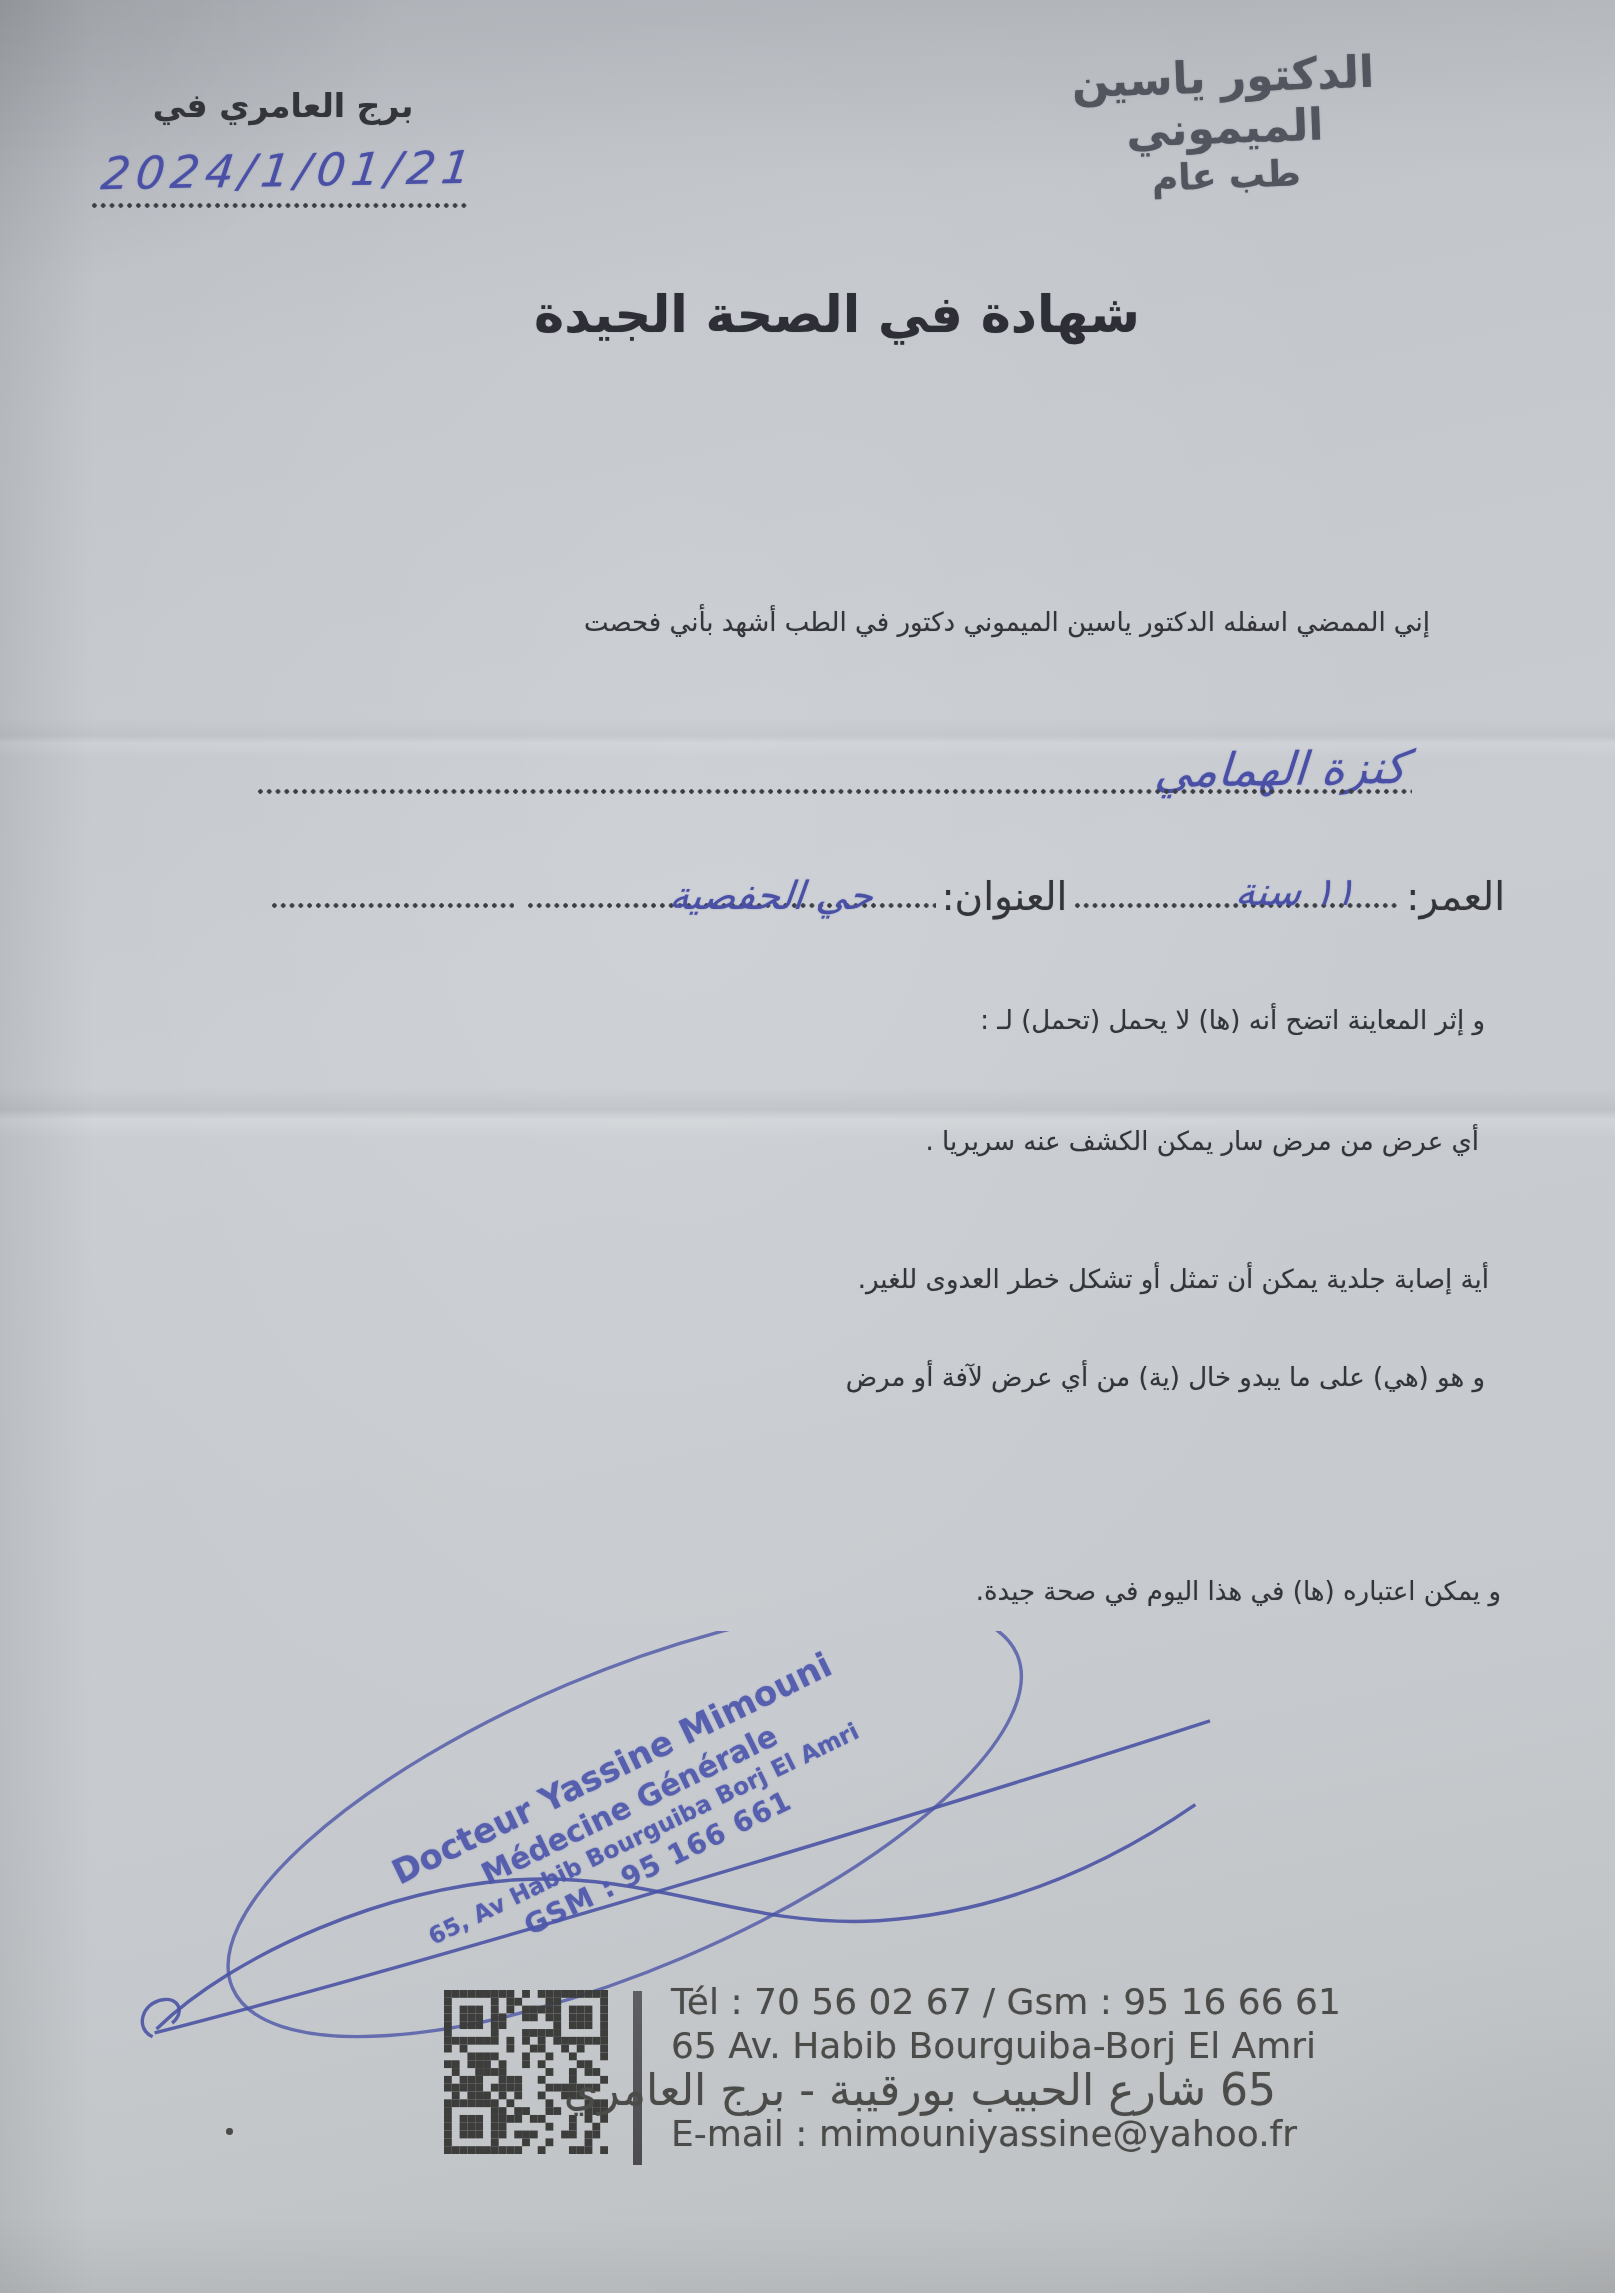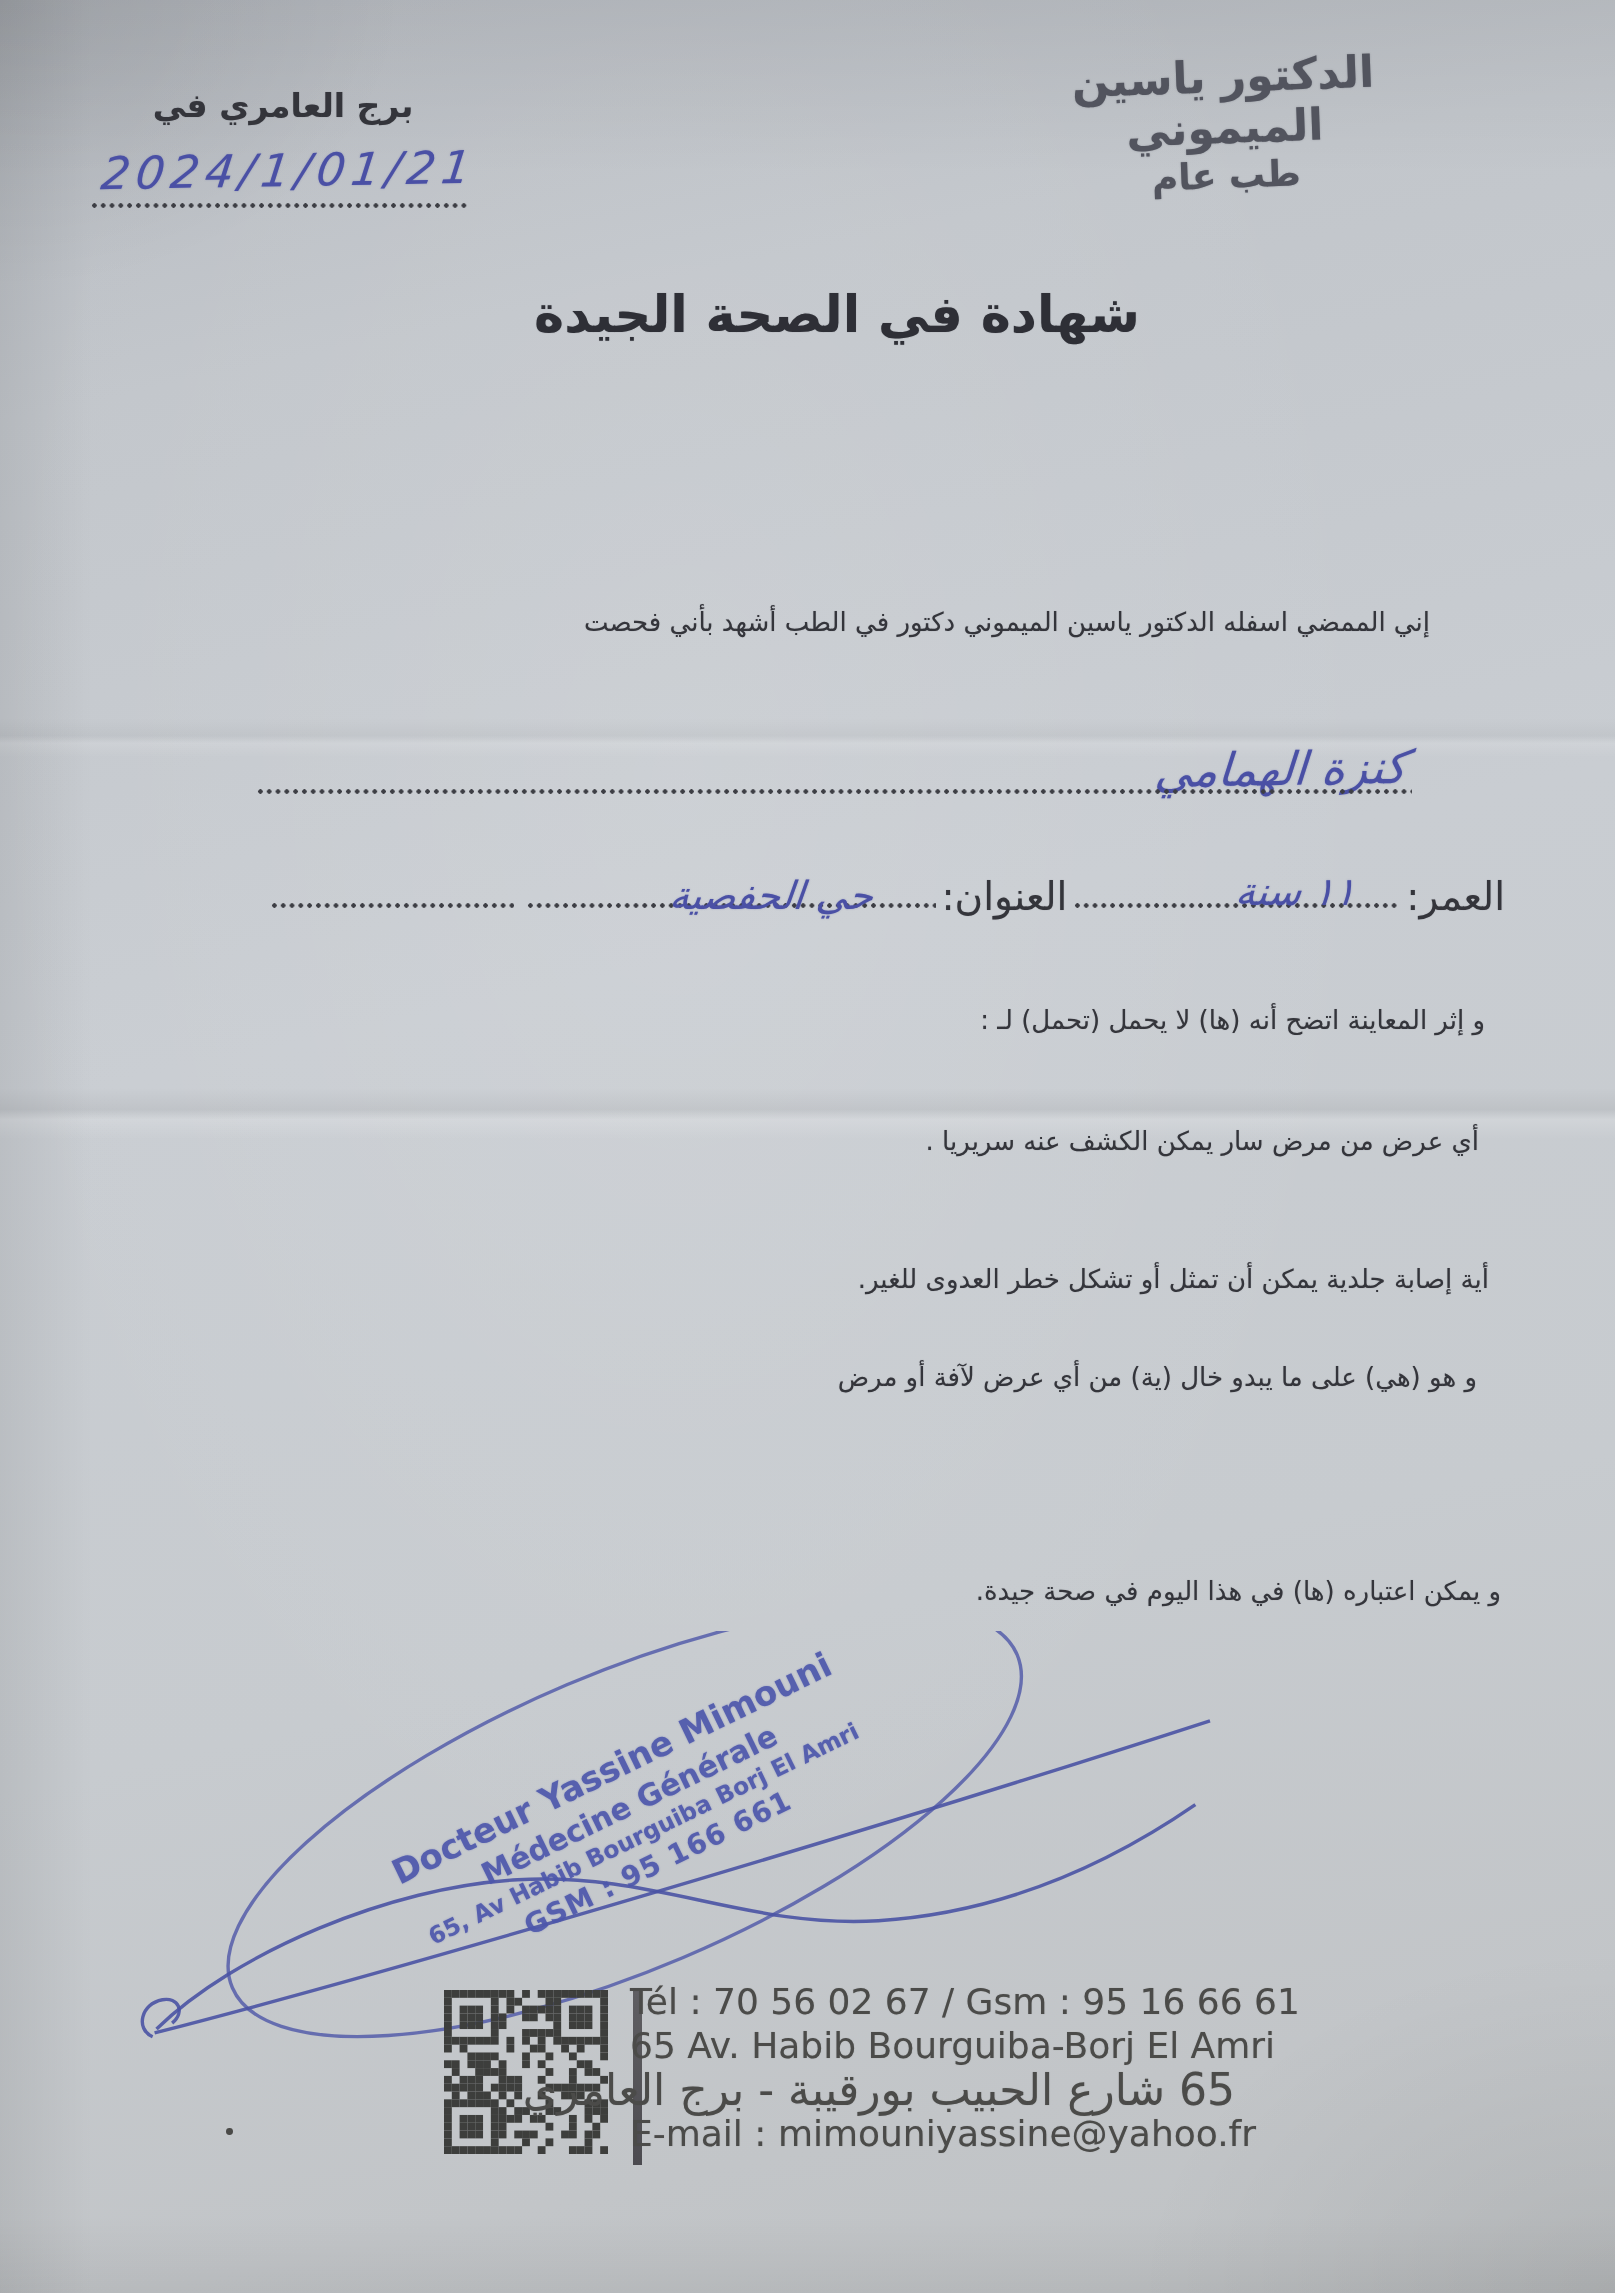--- a/index.html
+++ b/index.html
@@ -48,21 +48,21 @@
   .stamp-svg{position:absolute;left:59px;top:1631px;width:1190px;height:439px;}
   .stamp-text{position:absolute;left:351px;top:1742px;width:566px;text-align:center;transform:rotate(-26deg);color:#4d57ac;opacity:0.92;text-shadow:0 0 2px rgba(77,87,172,0.45);line-height:1.25;}
   .stamp-text .s1{font-size:34px;font-weight:700;}
   .stamp-text .s2{font-size:30px;font-weight:700;}
   .stamp-text .s3{font-size:23.4px;font-weight:600;}
   .stamp-text .s4{font-size:28px;font-weight:700;letter-spacing:1px;}
 
   
   .qr{position:absolute;left:444px;top:1990px;width:164px;height:164px;}
   .f-divider{position:absolute;left:633px;top:1991px;width:8.8px;height:174px;background:linear-gradient(to bottom,#5f5e62,#4c4b50);}
-  .f-text{position:absolute;left:630px;top:1980px;width:605px;color:#4b4b49;text-shadow:0 0 1px rgba(75,75,73,0.35);}
+  .f-text{position:absolute;left:671px;top:1980px;width:605px;color:#4b4b49;text-shadow:0 0 1px rgba(75,75,73,0.35);}
   .f-text .fl{font-size:36px;line-height:44px;white-space:nowrap;}
   .f-text .far{direction:rtl;text-align:right;font-size:44px;}
   .dot-mark{position:absolute;left:226px;top:2128px;width:6.8px;height:6.8px;border-radius:50%;background:#4a4a48;}
 </style>
 </head>
 <body>
 
 <div class="page">
 
   <div class="crease crease-1"></div>
@@ -93,21 +93,21 @@
     <div class="dots"></div>
   </div>
 
   <div class="rtl-line print" style="top:874px;right:110px;font-size:39px;">
     <span>العمر:</span><span class="dotfill" style="width:327px;"><span class="hw hw-age">١١ سنة</span></span><span>العنوان:</span><span class="dotfill" style="width:410px;"><span class="hw hw-address">حي الحفصية</span></span><span class="dotfill" style="width:244px;"></span>
   </div>
 
   <div class="rtl-line print" style="top:1005px;right:130px;">و إثر المعاينة اتضح أنه (ها) لا يحمل (تحمل) لـ :</div>
   <div class="rtl-line print" style="top:1126px;right:136px;margin-left:20px;">أي عرض من مرض سار يمكن الكشف عنه سريريا .</div>
   <div class="rtl-line print" style="top:1244px;right:126px;margin-top:20px;">أية إصابة جلدية يمكن أن تمثل أو تشكل خطر العدوى للغير.</div>
-  <div class="rtl-line print" style="top:1362px;right:138px;">و هو (هي) على ما يبدو خال (ية) من أي عرض لآفة  أو مرض</div>
+  <div class="rtl-line print" style="top:1362px;right:130px;">و هو (هي) على ما يبدو خال (ية) من أي عرض لآفة  أو مرض</div>
   <div class="rtl-line print" style="top:1576px;right:114px;">و يمكن اعتباره (ها) في هذا اليوم في صحة جيدة.</div>
 
   <svg class="stamp-svg" viewBox="0 0 1220 450">
     <ellipse cx="580" cy="195" rx="437" ry="152" transform="rotate(-23 580 195)" fill="none" stroke="#5059a8" stroke-width="3.5" opacity="0.82"></ellipse>
     <path d="M96,416 c-18,-8 -12,-34 10,-38 c16,-3 24,12 10,24" fill="none" stroke="#4a53a4" stroke-width="3.5" opacity="0.9"></path>
     <path d="M100,408 C180,330 340,262 470,255 C610,247 705,305 840,297 C965,289 1075,240 1165,178" fill="none" stroke="#4a53a4" stroke-width="3.5" opacity="0.9"></path>
     <path d="M98,412 C340,350 800,215 1180,92" fill="none" stroke="#4a53a4" stroke-width="3.5" opacity="0.9"></path>
   </svg>
   <div class="stamp-text">
     <div class="s1">Docteur Yassine Mimouni</div>

